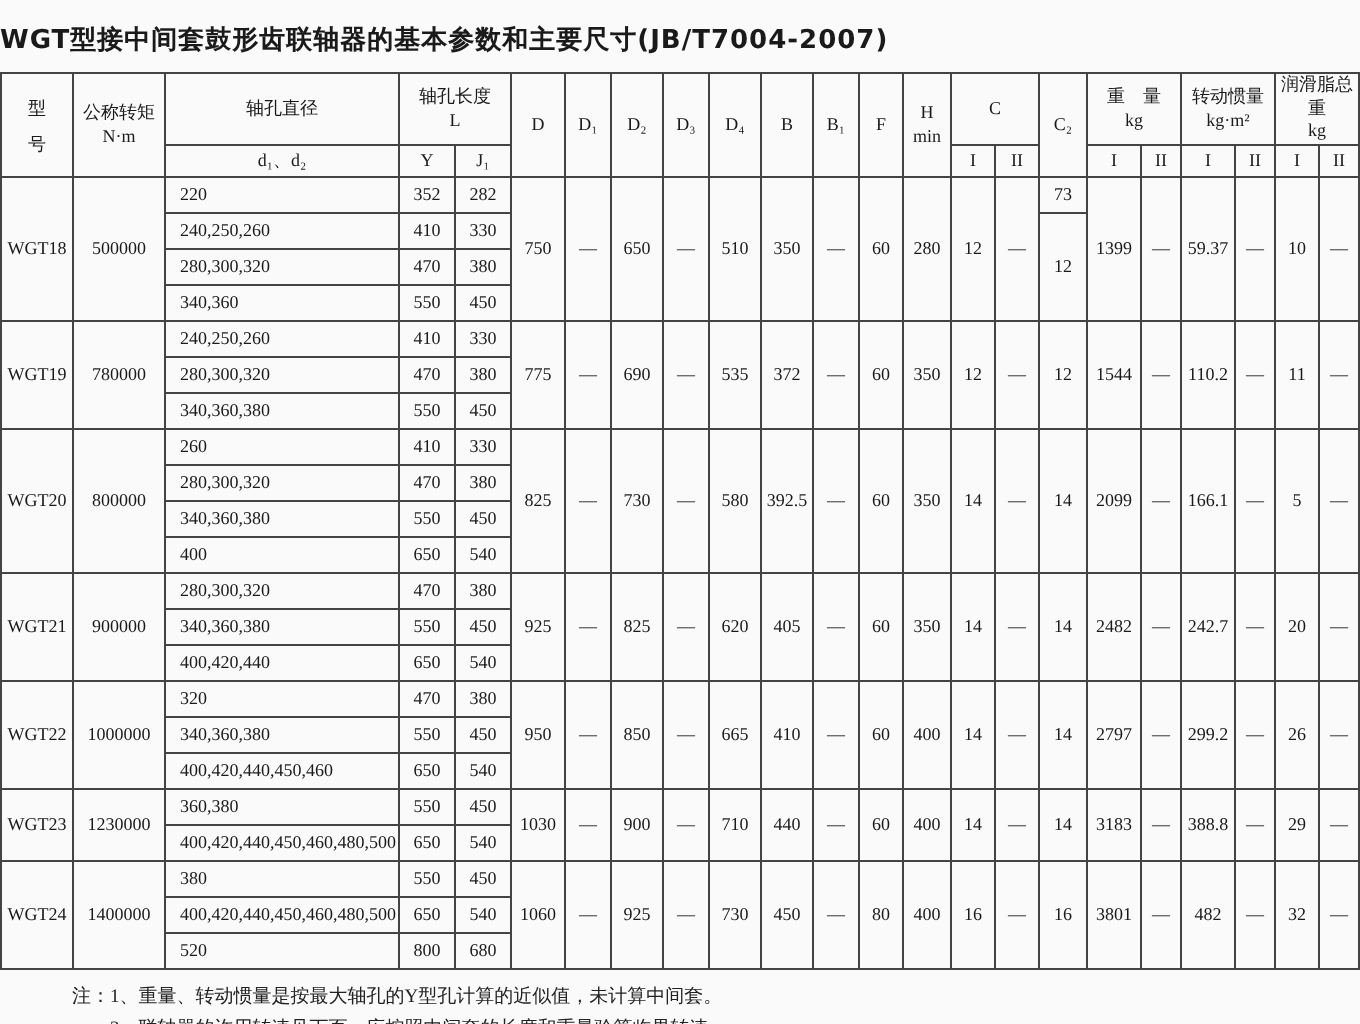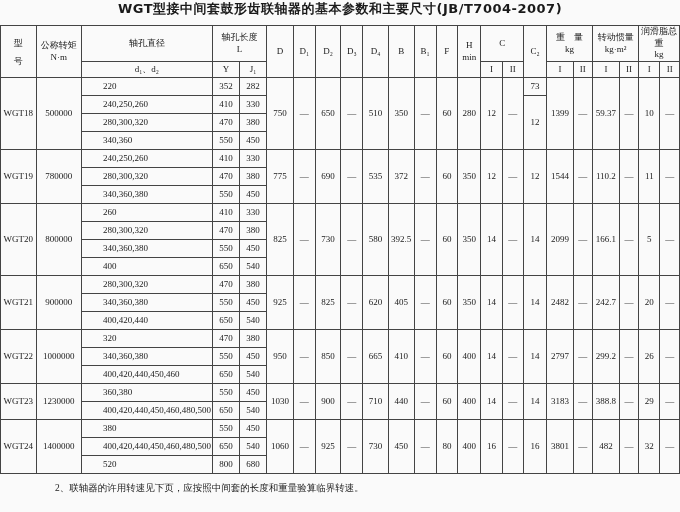--- a/index.html
+++ b/index.html
@@ -3,38 +3,38 @@
 <meta charset="utf-8">
 <style>
   html,body { margin:0; padding:0; }
   body {
     width:680px; height:512px; overflow:hidden;
     background:#fafafa;
     font-family:"Liberation Serif","DejaVu Serif",serif;
     color:#1a1a1a;
   }
   .title {
-    text-align:center; padding-top:0;
+    padding-top:11px;
     font-family:"DejaVu Sans","Liberation Sans",sans-serif;
     font-weight:bold; font-size:13px; letter-spacing:0.5px;
   }
   table {
     border-collapse:collapse; table-layout:fixed;
     margin:7px auto 0; border:1.5px solid #333;
   }
   th,td {
     border:1px solid #444; text-align:center; vertical-align:middle;
     font-size:9px; padding:0 1px; line-height:1.15;
     overflow:hidden; font-weight:normal;
   }
   thead th { white-space:pre-line; line-height:1.3; }
   thead tr.tier1 th { height:30px; }
   thead tr.tier2 th { height:15px;text-align:center; }
   tbody td { height:17px; }
-  td.left { text-align:left; padding-left:21px; }
+  td.left { text-align:left; padding-left:7px; }
   .th-model { line-height:2.0; }
   .notes {
     margin:7px 0 0 36px; font-size:9.5px; line-height:1.65; color:#222;
   }
   .note-indent { padding-left:19px; }
 </style>
 </head>
 <body>
 
 <div class="title">WGT型接中间套鼓形齿联轴器的基本参数和主要尺寸(JB/T7004-2007)</div>
@@ -356,14 +356,15 @@
       </tr>
       <tr>
         <td class="left">520</td>
         <td>800</td>
         <td>680</td>
       </tr>
     </tbody>
 </table>
 
 <div class="notes">
+  <div><span>注：</span><span>1、重量、转动惯量是按最大轴孔的Y型孔计算的近似值，未计算中间套。</span></div>
   <div class="note-indent">2、联轴器的许用转速见下页，应按照中间套的长度和重量验算临界转速。</div>
 </div>
 
 </body></html>

